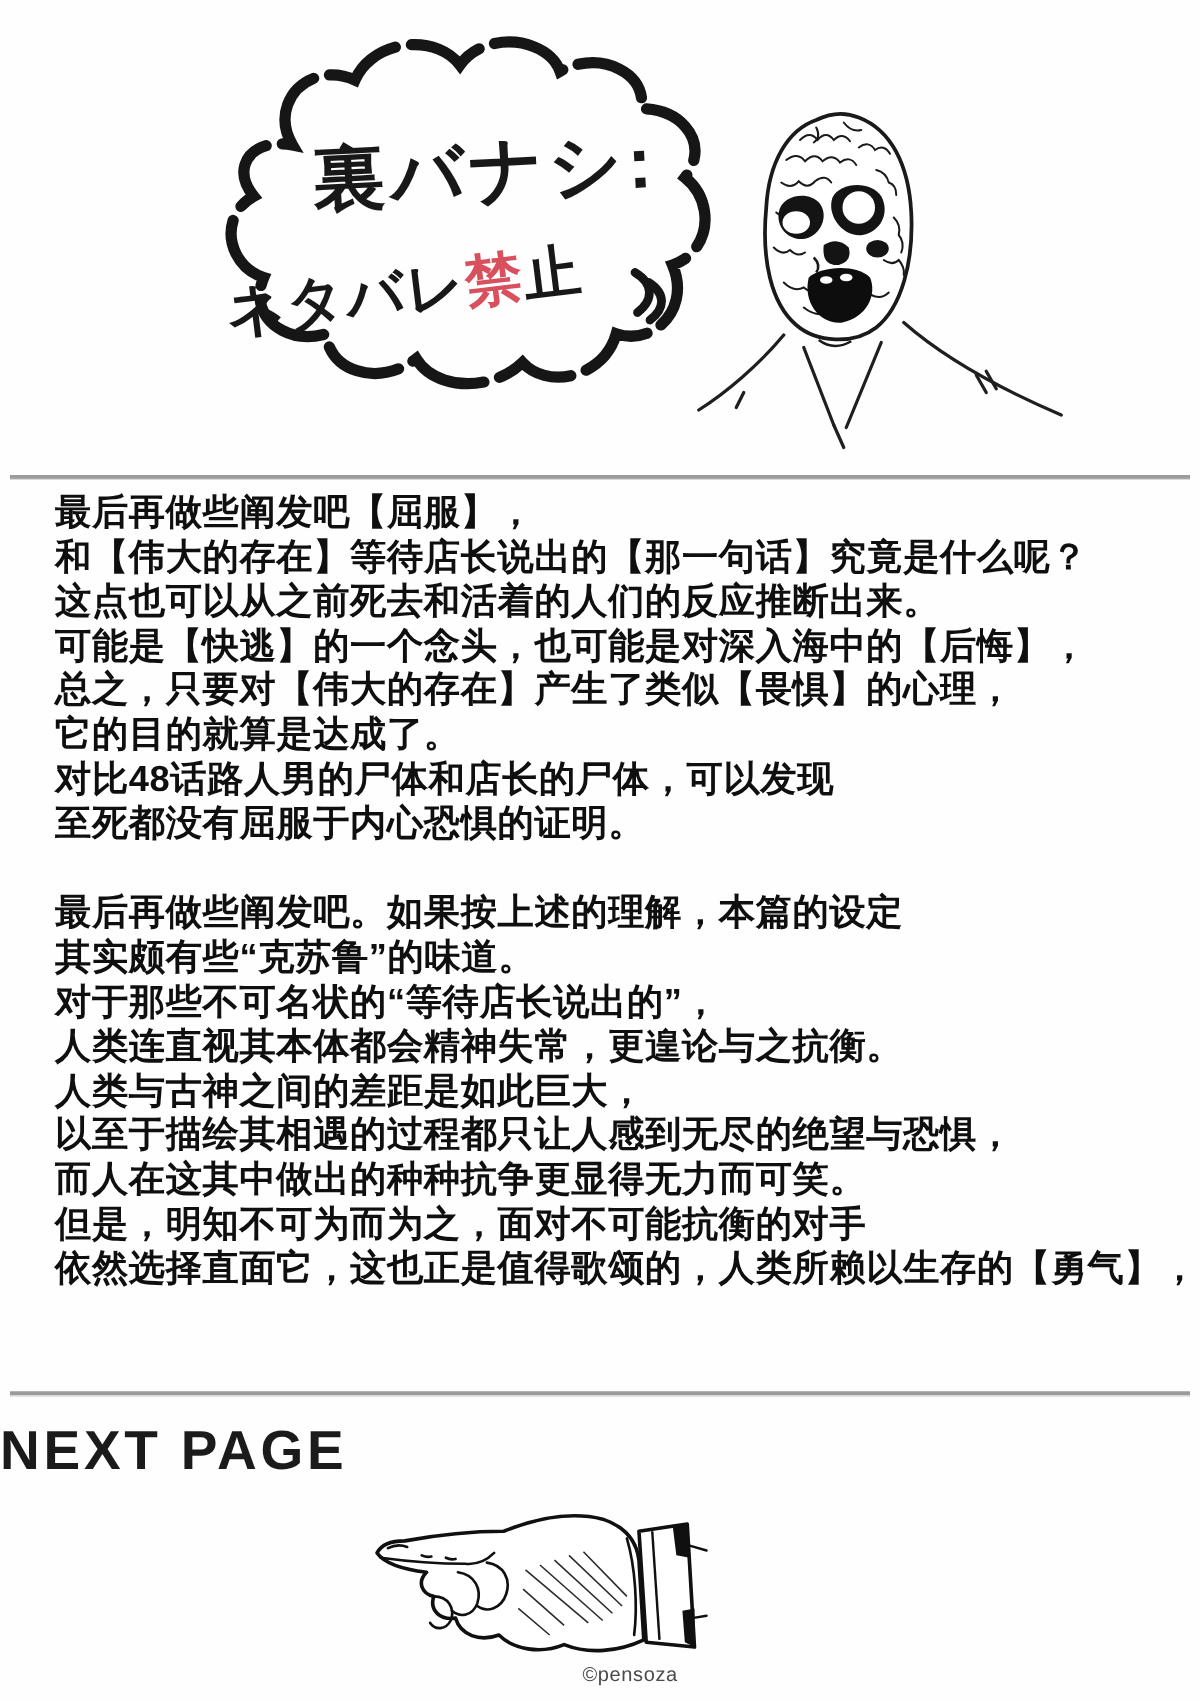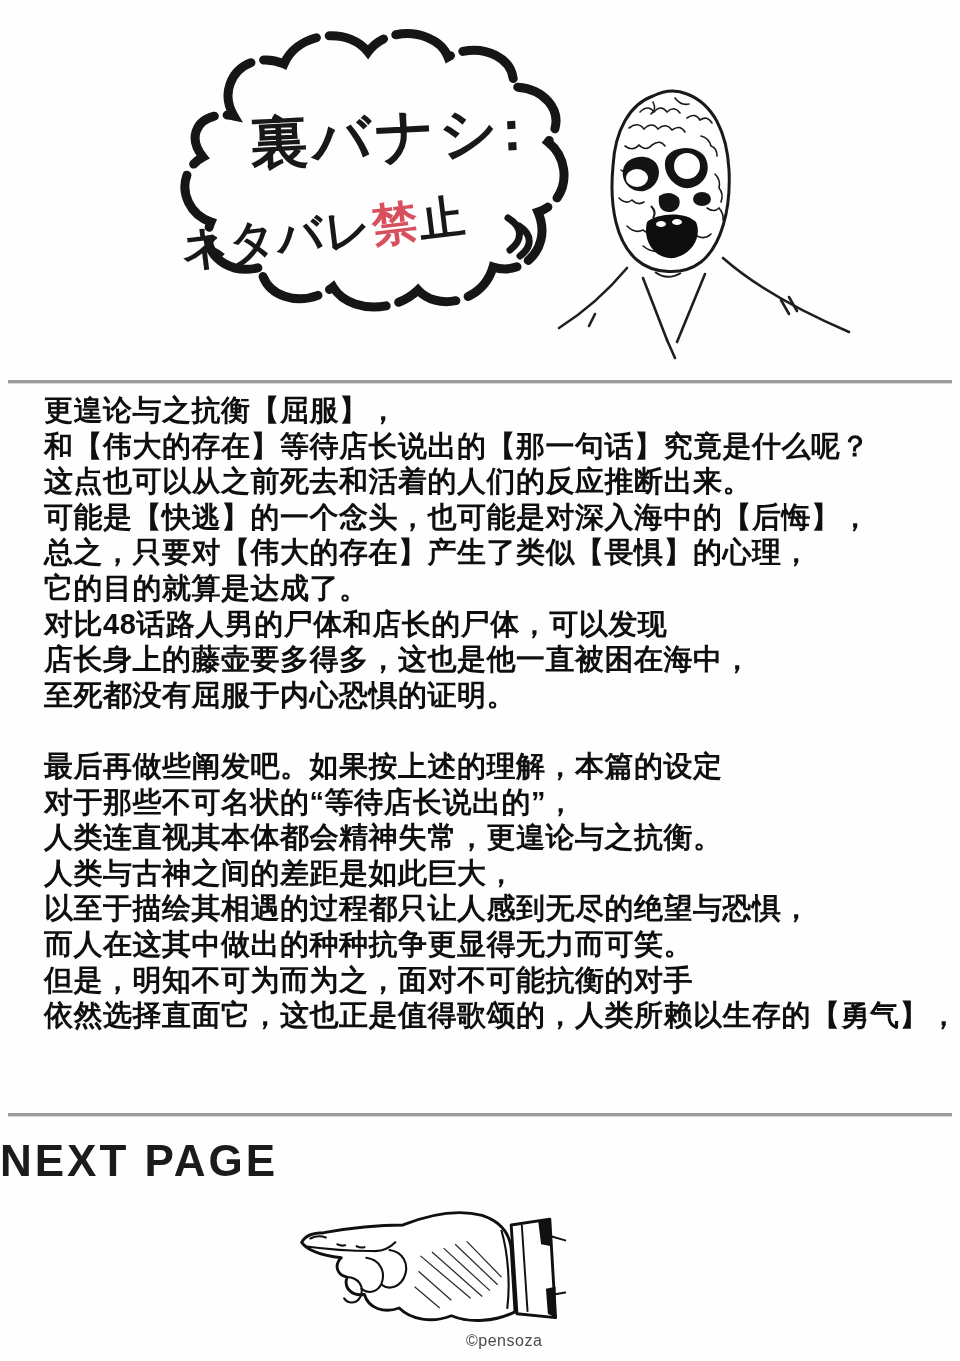--- a/index.html
+++ b/index.html
@@ -125,31 +125,31 @@
         <path d="M 226 222 l 8 14"></path>
         <path d="M 234 219 l 8 14"></path>
         <path d="M 40 236 l -6 12"></path>
       </g>
     </svg>
   </div>
 
   <div class="divider divider-top"></div>
 
   <div class="article">
-    <div class="text-line">更遑论与之抗衡【屈服】，</div>
+    <div class="text-line">最后再做些阐发吧【屈服】，</div>
     <div class="text-line">和【伟大的存在】等待店长说出的【那一句话】究竟是什么呢？</div>
     <div class="text-line">这点也可以从之前死去和活着的人们的反应推断出来。</div>
     <div class="text-line">可能是【快逃】的一个念头，也可能是对深入海中的【后悔】，</div>
     <div class="text-line">总之，只要对【伟大的存在】产生了类似【畏惧】的心理，</div>
     <div class="text-line">它的目的就算是达成了。</div>
     <div class="text-line">对比48话路人男的尸体和店长的尸体，可以发现</div>
-    <div class="text-line">店长身上的藤壶要多得多，这也是他一直被困在海中，</div>
     <div class="text-line">至死都没有屈服于内心恐惧的证明。</div>
     <div class="blank-line"></div>
     <div class="text-line">最后再做些阐发吧。如果按上述的理解，本篇的设定</div>
+    <div class="text-line">其实颇有些“克苏鲁”的味道。</div>
     <div class="text-line">对于那些不可名状的“等待店长说出的”，</div>
     <div class="text-line">人类连直视其本体都会精神失常，更遑论与之抗衡。</div>
     <div class="text-line">人类与古神之间的差距是如此巨大，</div>
     <div class="text-line">以至于描绘其相遇的过程都只让人感到无尽的绝望与恐惧，</div>
     <div class="text-line">而人在这其中做出的种种抗争更显得无力而可笑。</div>
     <div class="text-line">但是，明知不可为而为之，面对不可能抗衡的对手</div>
     <div class="text-line">依然选择直面它，这也正是值得歌颂的，人类所赖以生存的【勇气】，</div>
   </div>
 
   <div class="divider divider-bottom"></div>

